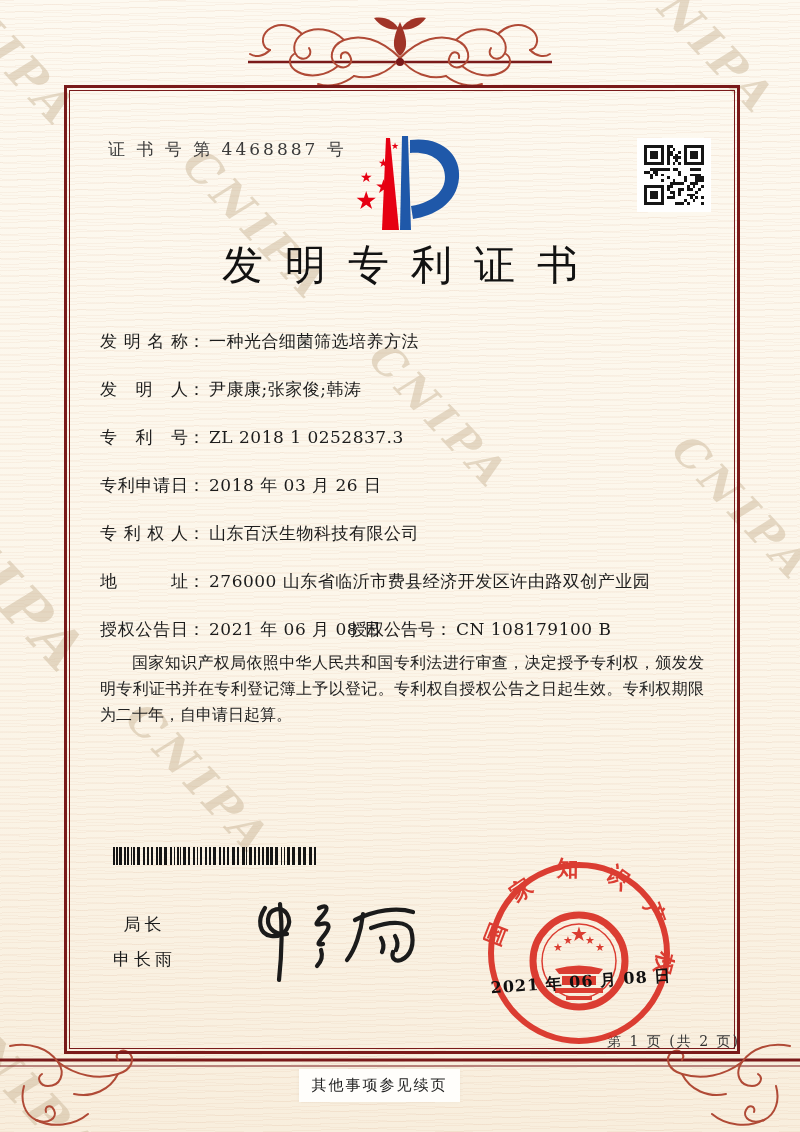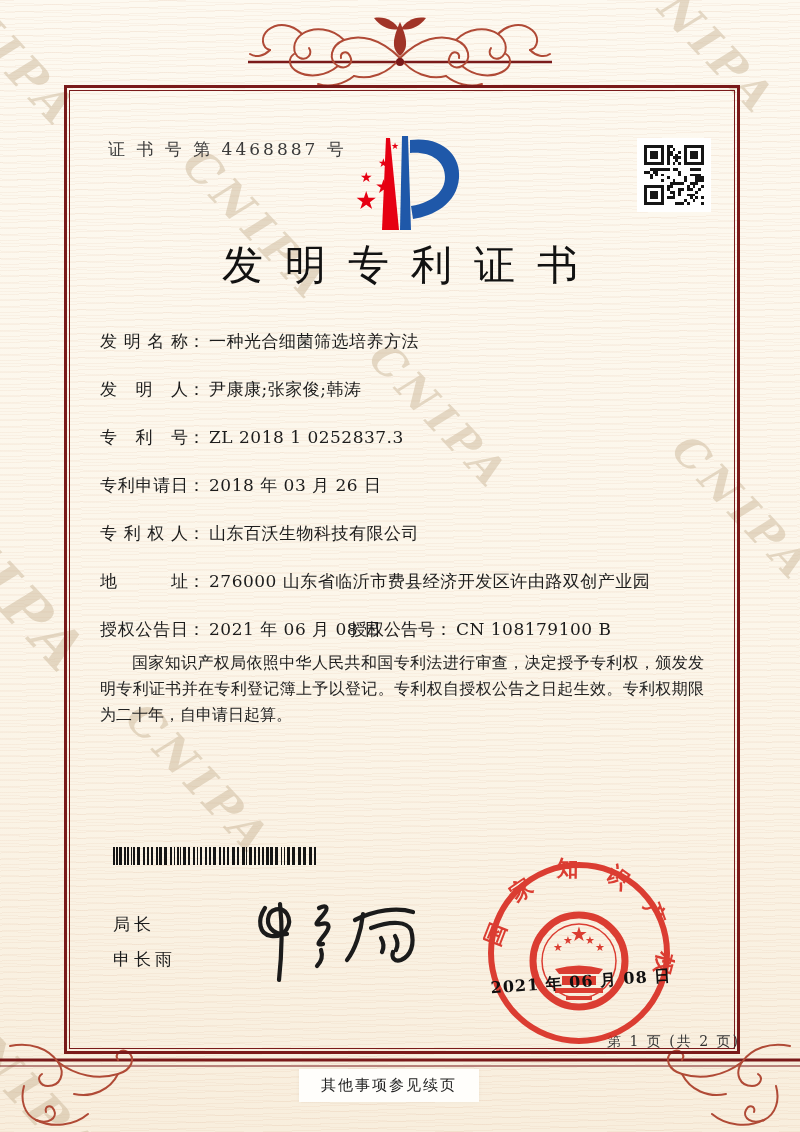--- a/index.html
+++ b/index.html
@@ -43,30 +43,30 @@
   .fval{letter-spacing:0.5px;}
   .pair2{position:absolute;left:250px;top:0;}
   .pair2 .flabel{width:85px;}
   
   .paras{position:absolute;left:100px;top:650px;width:604px;font-size:16px;line-height:26px;
          text-align:justify;color:#222;z-index:3;font-family:Liberation Serif, serif;}
   .paras p{margin:0;text-indent:2em;}
   
   .barcode{position:absolute;left:113px;top:847px;width:204px;height:18px;z-index:3;}
   .director{position:absolute;left:113px;top:913px;font-size:17px;letter-spacing:4px;z-index:3;}
-  .director div{margin-bottom:12px;}
+  .director div{margin-bottom:12px;text-align:center;}
   .sign{position:absolute;left:235px;top:882px;z-index:3;}
   
   .seal{position:absolute;left:483px;top:857px;width:192px;height:192px;z-index:4;opacity:0.93;}
   .sealdate{position:absolute;left:488px;top:972px;width:186px;text-align:center;font-size:16px;font-weight:bold;
             color:#101010;letter-spacing:1px;transform:rotate(-4deg);z-index:5;}
   
   .pageinfo{position:absolute;left:64px;top:1033px;width:676px;text-align:right;font-size:14px;
             letter-spacing:2px;color:#333;z-index:3;}
-  .note{position:absolute;left:299px;top:1069px;width:180px;height:33px;line-height:33px;background:#fffefb;
+  .note{position:absolute;left:299px;top:1069px;width:161px;height:33px;line-height:33px;background:#fffefb;
         text-align:center;font-size:15px;letter-spacing:2px;color:#222;z-index:5;box-shadow:0 0 4px rgba(0,0,0,0.04);}
 </style>
 </head>
 <body>
 
 <div class="page">
 
   <span class="wm wm1">CNIPA</span>
   <span class="wm wm2">CNIPA</span>
   <span class="wm wm3">CNIPA</span>

